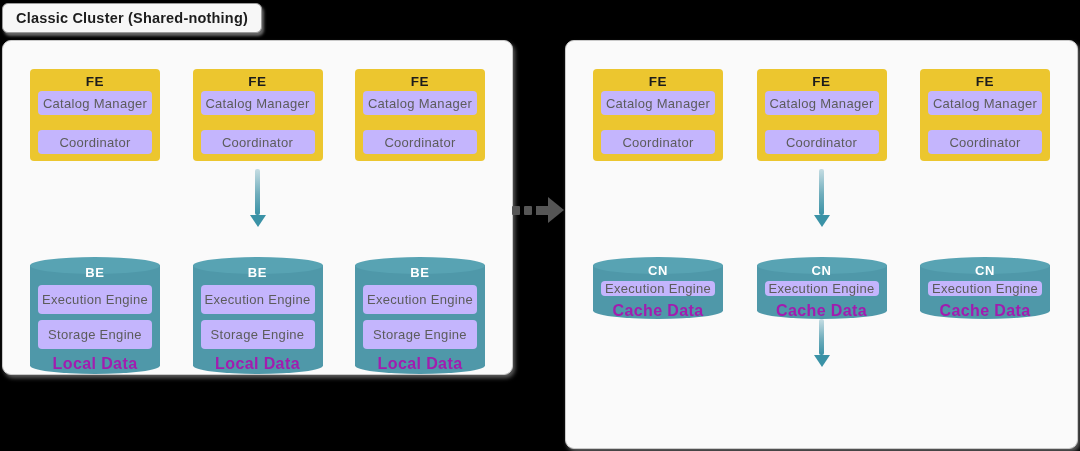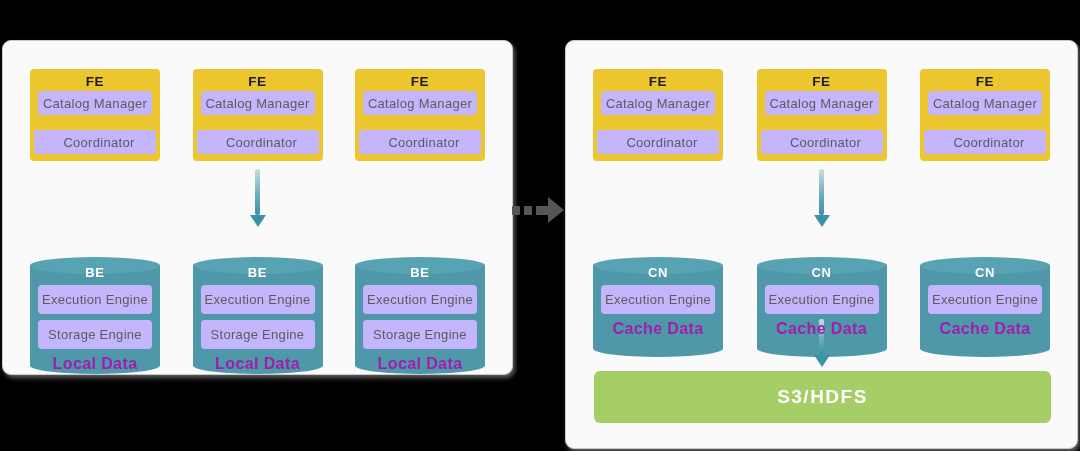--- a/index.html
+++ b/index.html
@@ -61,26 +61,26 @@
     height:23px;display:flex;align-items:center;
     font-size:13.5px;font-weight:bold;color:#1c1c1c;letter-spacing:.6px;
   }
   .comp{
     width:100%;height:29px;
     background:#c4b5fd;border-radius:4px;
     display:flex;align-items:center;justify-content:center;
     font-size:13px;color:#5c5c5c;letter-spacing:.3px;
     white-space:nowrap;
   }
-  .fe-node .comp + .comp{margin-top:15px;padding-left:8px;}
+  .fe-node .comp + .comp{margin-top:15px;}
 
   
   .cyl{position:relative;width:130px;margin-top:28px;}
   .cyl.be{height:117px;}
-  .cyl.cn{height:100px;}
+  .cyl.cn{height:62px;}
   .cyl .ell-top{
     position:absolute;top:0;left:0;right:0;height:17px;
     border-radius:50%;background:#58a3b3;
   }
   .cyl .ell-bot{
     position:absolute;bottom:0;left:0;right:0;height:17px;
     border-radius:50%;background:#4f98a9;
   }
   .cyl .body{
     position:absolute;top:8px;bottom:8px;left:0;right:0;
@@ -143,20 +143,21 @@
     border-top:13px solid transparent;
     border-bottom:13px solid transparent;
     border-left:16px solid #565656;
   }
 </style>
 </head>
 <body>
 
 <div class="stage">
 
+  <div class="badge left">Classic Cluster (Shared-nothing)</div>
 
   <div class="panel left">
 
     <div class="row fe-row">
       <div class="fe-node">
         <div class="fe-label">FE</div>
         <div class="comp">Catalog Manager</div>
         <div class="comp">Coordinator</div>
       </div>
       <div class="fe-node">
@@ -278,16 +279,15 @@
           <div class="data-label">Cache Data</div>
         </div>
       </div>
     </div>
 
     <div class="varrow a2">
       <div class="stem"></div>
         <div class="head"></div>
     </div>
 
-    <div class="s3-box">S3/HDFS</div>
   </div>
 
 </div>
 
 </body></html>

